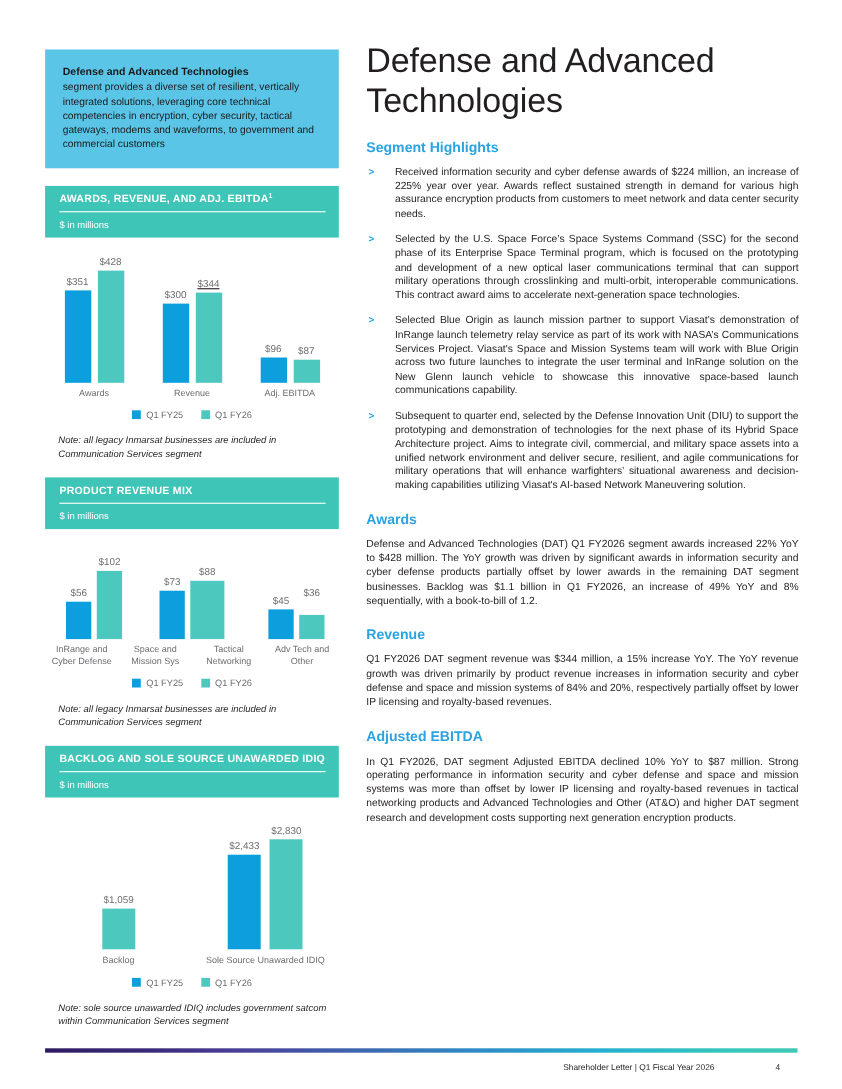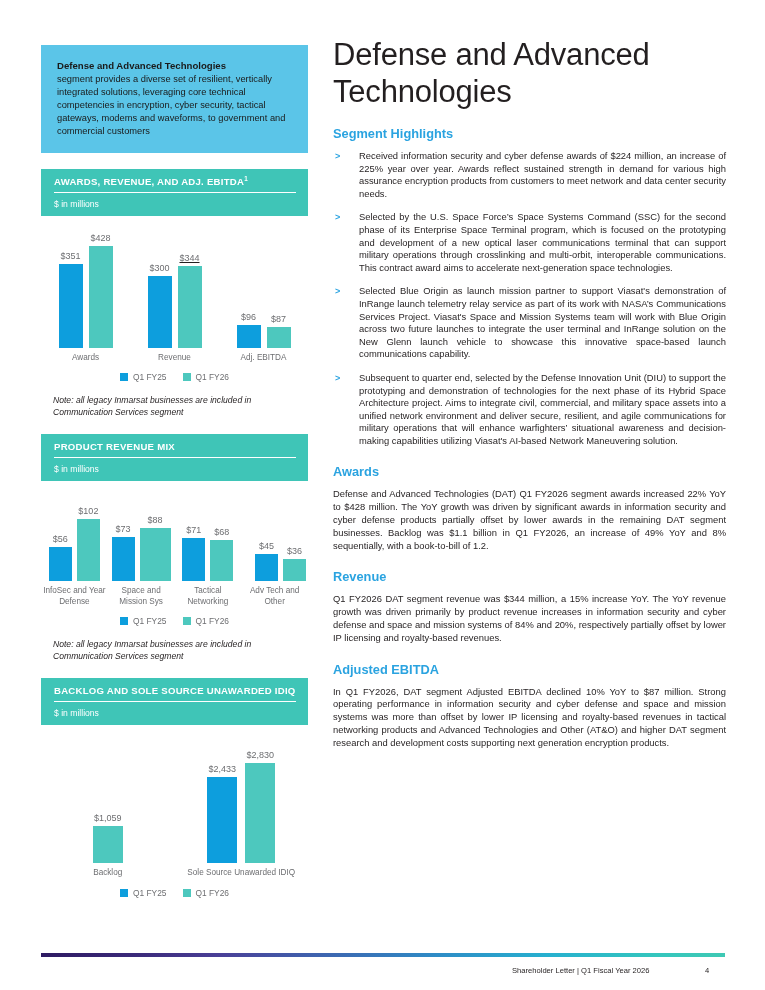--- a/index.html
+++ b/index.html
@@ -354,46 +354,34 @@
                     <div class="bar s0" style="height: 44.3725px;"></div>
                   </div>
                   <div class="bar-wrap" style="width: 31px;">
                     <div class="bar-label">$88</div>
                     <div class="bar s1" style="height: 53.4902px;"></div>
                   </div>
                 </div>
               </div>
               <div class="group">
                 <div class="bars" style="gap: 5px;">
-                  <div class="bar-wrap" style="width: 23px;">
-                    <div class="bar-label">$71</div>
-                    <div class="bar s0" style="height: 43.1569px;"></div>
-                  </div>
-                  <div class="bar-wrap" style="width: 23px;">
-                    <div class="bar-label">$68</div>
-                    <div class="bar s1" style="height: 41.3333px;"></div>
-                  </div>
-                </div>
-              </div>
-              <div class="group">
-                <div class="bars" style="gap: 5px;">
                   <div class="bar-wrap" style="width: 23px; margin-left: 12px;">
                     <div class="bar-label">$45</div>
                     <div class="bar s0" style="height: 27.3529px;"></div>
                   </div>
-                  <div class="bar-wrap" style="width: 23px;">
+                  <div class="bar-wrap" style="width: 23px; gap: 12px;">
                     <div class="bar-label">$36</div>
                     <div class="bar s1" style="height: 21.8824px;"></div>
                   </div>
                 </div>
               </div>
             </div>
           </div>
         <div class="cat-labels" id="cats-1">
-            <div class="cat-label">InfoSec and Year Defense</div>
+            <div class="cat-label">InRange and Cyber Defense</div>
             <div class="cat-label">Space and Mission Sys</div>
             <div class="cat-label">Tactical Networking</div>
             <div class="cat-label">Adv Tech and Other</div>
           </div>
         <div class="legend" id="leg-1">
             <div class="legend-item">
               <span class="legend-swatch s0"></span>
               <span>Q1 FY25</span>
             </div>
             <div class="legend-item">
@@ -443,20 +431,21 @@
             <div class="legend-item">
               <span class="legend-swatch s0"></span>
               <span>Q1 FY25</span>
             </div>
             <div class="legend-item">
               <span class="legend-swatch s1"></span>
               <span>Q1 FY26</span>
             </div>
           </div>
       </div>
+      <div class="chart-note">Note: sole source unawarded IDIQ includes government satcom within Communication Services segment</div>
     </div>
 
   </div>
 
   <div class="right-col">
     <h1 class="doc-title">Defense and Advanced Technologies</h1>
     <h2 class="sec-heading">Segment Highlights</h2>
     <ul class="bullets" id="bullets">
         <li><span class="chev">&gt;</span><span>Received information security and cyber defense awards of $224 million, an increase of 225% year over year.  Awards reflect sustained strength in demand for various high assurance encryption products from customers to meet network and data center security needs.</span></li>
         <li><span class="chev">&gt;</span><span>Selected by the U.S. Space Force’s Space Systems Command (SSC) for the second phase of its Enterprise Space Terminal program, which is focused on the prototyping and development of a new optical laser communications terminal that can support military operations through crosslinking and multi-orbit, interoperable communications. This contract award aims to accelerate next-generation space technologies.</span></li>

